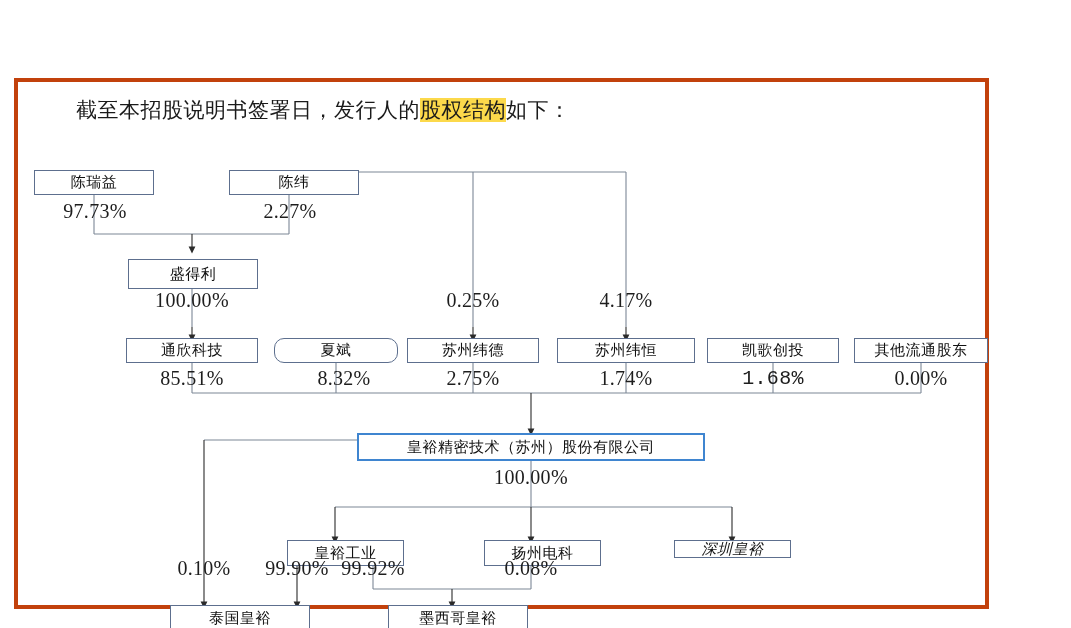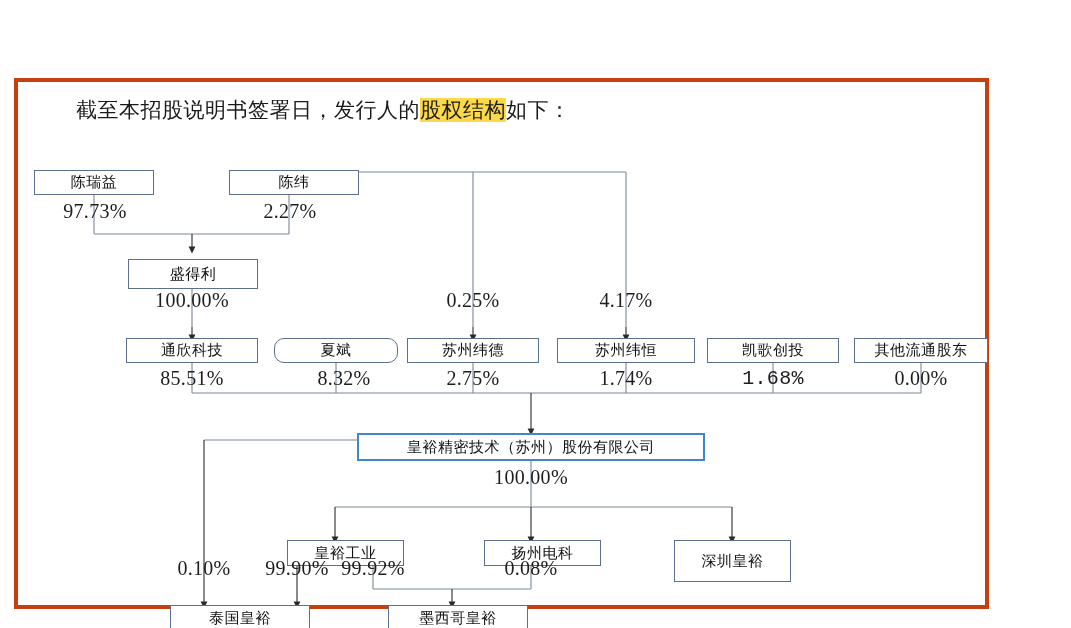--- a/index.html
+++ b/index.html
@@ -197,21 +197,21 @@
         <span>皇裕精密技术（苏州）股份有限公司</span>
       </div>
       <div class="pct" style="left:467px; top:364px; width:92px;">100.00%</div>
 
       <div class="node" style="left:269px; top:438px; width:117px; height:26px;">
         <span>皇裕工业</span>
       </div>
       <div class="node" style="left:466px; top:438px; width:117px; height:26px;">
         <span>扬州电科</span>
       </div>
-      <div class="node" style="left:656px; top:438px; width:117px; height:42px;">
+      <div class="node" style="left:656px; top:438px; width:117px; height:18px;font-style:italic;">
         <span>深圳皇裕</span>
       </div>
 
       <div class="pct" style="left:146px; top:455px; width:80px;">0.10%</div>
       <div class="pct" style="left:237px; top:455px; width:84px;">99.90%</div>
       <div class="pct" style="left:313px; top:455px; width:84px;">99.92%</div>
       <div class="pct" style="left:471px; top:455px; width:84px;">0.08%</div>
 
       <div class="node" style="left:152px; top:503px; width:140px; height:27px;">
         <span>泰国皇裕</span>

